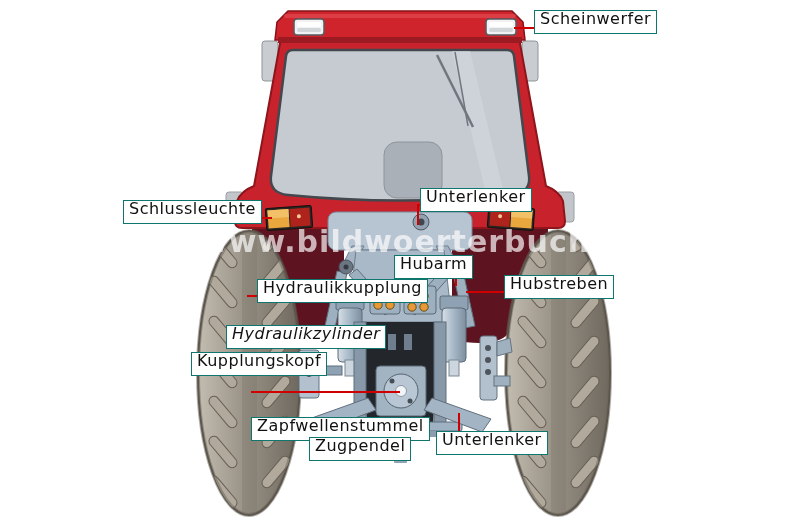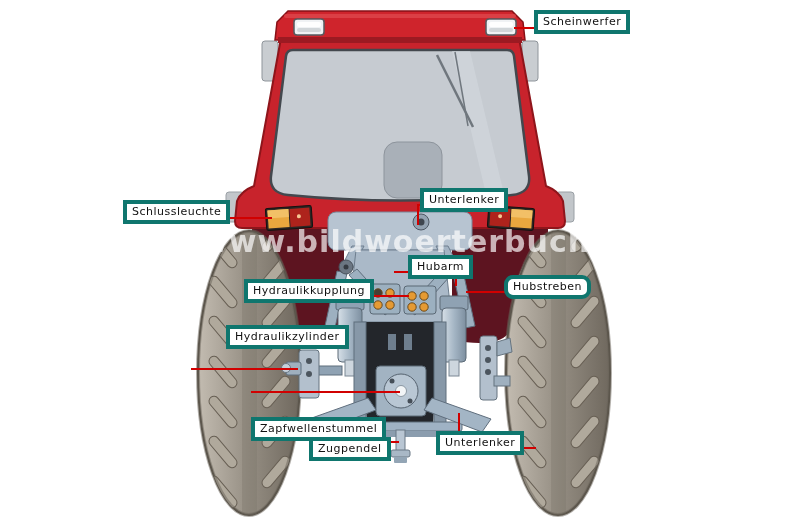--- a/index.html
+++ b/index.html
@@ -1,22 +1,22 @@
 <!DOCTYPE html>
 <html><head>
 <meta charset="utf-8">
 <style>
   html,body{margin:0;padding:0;background:#fff;}
   .canvas{position:relative;width:800px;height:527px;background:#ffffff;overflow:hidden;
           font-family:"DejaVu Sans","Liberation Sans",sans-serif;}
   .art{position:absolute;left:0;top:0;}
   .wm{position:absolute;left:200px;top:224px;width:390px;font-size:30px;letter-spacing:1px;
       color:rgba(255,255,255,0.68);white-space:nowrap;pointer-events:none;font-weight:bold;}
-  .lbl{position:absolute;background:#ffffff;border:4px solid #0f766e;padding:1px 5px 2px;
-       font-size:11px;letter-spacing:.5px;color:#111;white-space:nowrap;line-height:13px;}
+  .lbl{position:absolute;background:#ffffff;border:1px solid #0f766e;padding:1px 5px 8px;
+       font-size:16px;letter-spacing:.5px;color:#111;white-space:nowrap;line-height:13px;}
   .ln{position:absolute;background:#d10000;}
   .h{height:2px;} .v{width:2px;}
 </style>
 </head>
 <body>
 
 <div class="canvas">
 
   <svg class="art" width="800" height="527" viewBox="0 0 800 527">
     <defs>
@@ -238,32 +238,33 @@
 
   <div class="ln h" style="left:123px;top:217px;width:149px;"></div>
   <div class="lbl" style="left:123px;top:200px;text-align:right;">Schlussleuchte</div>
 
   <div class="ln v" style="left:417px;top:204px;height:21px;"></div>
   <div class="ln h" style="left:417px;top:204px;width:73px;"></div>
   <div class="lbl" style="left:420px;top:188px;">Unterlenker</div>
 
   <div class="ln v" style="left:455px;top:271px;height:15px;"></div>
   <div class="ln h" style="left:394px;top:271px;width:63px;"></div>
-  <div class="lbl" style="left:394px;top:255px;margin-left:14px;">Hubarm</div>
+  <div class="lbl" style="left:394px;top:255px;">Hubarm</div>
 
   <div class="ln h" style="left:247px;top:295px;width:162px;"></div>
-  <div class="lbl" style="left:244px;top:279px;">Hydraulikkupplung</div>
+  <div class="lbl" style="left:257px;top:279px;">Hydraulikkupplung</div>
 
   <div class="ln h" style="left:466px;top:291px;width:113px;"></div>
-  <div class="lbl" style="left:504px;top:275px;border-radius:9px;">Hubstreben</div>
+  <div class="lbl" style="left:504px;top:275px;">Hubstreben</div>
 
   <div class="ln h" style="left:226px;top:341px;width:122px;"></div>
-  <div class="lbl" style="left:226px;top:325px;">Hydraulikzylinder</div>
+  <div class="lbl" style="left:226px;top:325px;font-style:italic;">Hydraulikzylinder</div>
 
   <div class="ln h" style="left:191px;top:368px;width:107px;"></div>
+  <div class="lbl" style="left:191px;top:352px;">Kupplungskopf</div>
 
   <div class="ln h" style="left:251px;top:391px;width:149px;"></div>
   <div class="lbl" style="left:251px;top:375px;margin-top:42px;">Zapfwellenstummel</div>
 
   <div class="ln h" style="left:309px;top:441px;width:90px;"></div>
   <div class="lbl" style="left:309px;top:425px;margin-top:12px;">Zugpendel</div>
 
   <div class="ln v" style="left:458px;top:413px;height:20px;"></div>
   <div class="ln h" style="left:455px;top:447px;width:81px;"></div>
   <div class="lbl" style="left:436px;top:431px;">Unterlenker</div>

